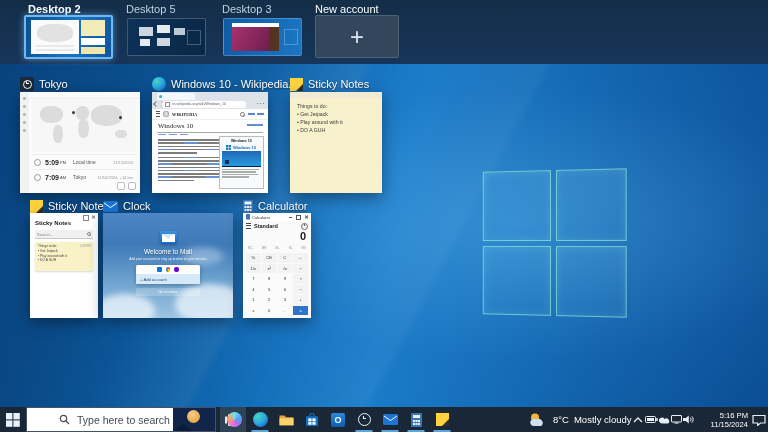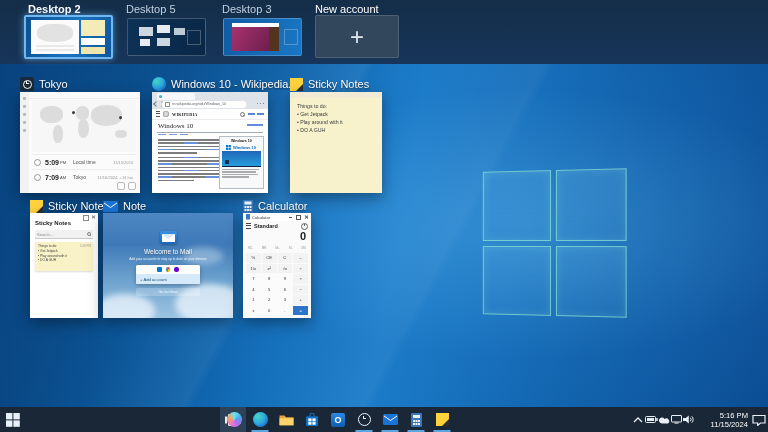--- a/index.html
+++ b/index.html
@@ -401,21 +401,21 @@
 
 <div class="win-head" style="left:30px;top:199px;">
   <span class="tb-sticky" style="width:13px;height:13px;"></span>
   <span class="t">Sticky Note</span>
 </div>
 <div class="win-head" style="left:103px;top:199px;">
   <svg width="15" height="11">
       <rect width="15" height="11" rx="1.5" fill="#1b74d4"></rect>
       <polyline points="1,2 7.5,6.5 14,2" fill="none" stroke="#fff" stroke-width="1"></polyline>
     </svg>
-  <span class="t">Note</span>
+  <span class="t">Clock</span>
 </div>
 <div class="win-head" style="left:243px;top:199px;">
   <svg width="10" height="13">
       <rect width="10" height="13" rx="1" fill="#3a76b8"></rect>
       <rect x="1.5" y="1.5" width="7" height="3" fill="#e8f0f8"></rect>
       <rect x="1.5" y="6" width="2" height="2" fill="#e8f0f8"></rect>
       <rect x="4" y="6" width="2" height="2" fill="#e8f0f8"></rect>
       <rect x="6.5" y="6" width="2" height="2" fill="#e8f0f8"></rect>
       <rect x="1.5" y="9" width="2" height="2" fill="#e8f0f8"></rect>
       <rect x="4" y="9" width="2" height="2" fill="#e8f0f8"></rect>
@@ -519,20 +519,32 @@
 <div class="taskbar">
   <div class="tb-btn tb-start">
     <svg width="14" height="14">
         <rect width="6.4" height="6.4" fill="#e8f1fa"></rect>
         <rect x="7.4" width="6.4" height="6.4" fill="#e8f1fa"></rect>
         <rect y="7.4" width="6.4" height="6.4" fill="#e8f1fa"></rect>
         <rect x="7.4" y="7.4" width="6.4" height="6.4" fill="#e8f1fa"></rect>
       </svg>
   </div>
 
+  <div class="tb-btn tb-search">
+    <svg width="11" height="11">
+        <circle cx="4.5" cy="4.5" r="3.2" fill="none" stroke="#4a4f55" stroke-width="1.2"></circle>
+        <line x1="7" y1="7" x2="10" y2="10" stroke="#4a4f55" stroke-width="1.2"></line>
+      </svg>
+    <input type="text" placeholder="Type here to search" style="">
+    <div class="search-art">
+      <div class="moon"></div>
+      <div class="mtn1"></div>
+      <div class="mtn2"></div>
+    </div>
+  </div>
 
   <div class="tb-btn tb-taskview">
     <svg width="16" height="12">
         <rect x="3.5" y="0.5" width="9" height="11" rx="1" fill="none" stroke="#e8eef5" stroke-width="1.1"></rect>
         <rect x="0" y="2.5" width="2" height="7" fill="#e8eef5"></rect>
         <rect x="14" y="2.5" width="2" height="7" fill="#e8eef5"></rect>
       </svg>
   </div>
 
   <div class="tb-btn tb-ico" style="left:221px;">
@@ -583,20 +595,28 @@
         <rect x="4.5" y="10" width="2" height="2" fill="#e8f0f8"></rect>
         <rect x="7" y="10" width="2" height="2" fill="#e8f0f8"></rect>
       </svg>
     <span class="underline"></span>
   </div>
   <div class="tb-btn tb-ico" style="left:429px;">
     <span class="tb-sticky"></span>
     <span class="underline"></span>
   </div>
 
+  <div class="tray tray-weather">
+    <svg width="20" height="15">
+        <circle cx="7" cy="5.5" r="4" fill="#f6b73c"></circle>
+        <path d="M5.5 14 a3.6 3.6 0 1 1 2.8-6.2 a3.1 3.1 0 1 1 4.8 6.2 z" fill="#cfe2f3"></path>
+      </svg>
+    <span>8°C</span>
+    <span>Mostly cloudy</span>
+  </div>
   <div class="tray tray-chev">
     <svg width="10" height="6">
         <polyline points="1,5 5,1 9,5" stroke="#e8eef5" fill="none" stroke-width="1.3"></polyline>
       </svg>
   </div>
   <div class="tray tray-batt">
     <svg width="13" height="7">
         <rect x="0.5" y="0.5" width="10" height="6" rx="1" fill="none" stroke="#e8eef5"></rect>
         <rect x="11.2" y="2" width="1.5" height="3" fill="#e8eef5"></rect>
         <rect x="2" y="2" width="7" height="3" fill="#e8eef5"></rect>

